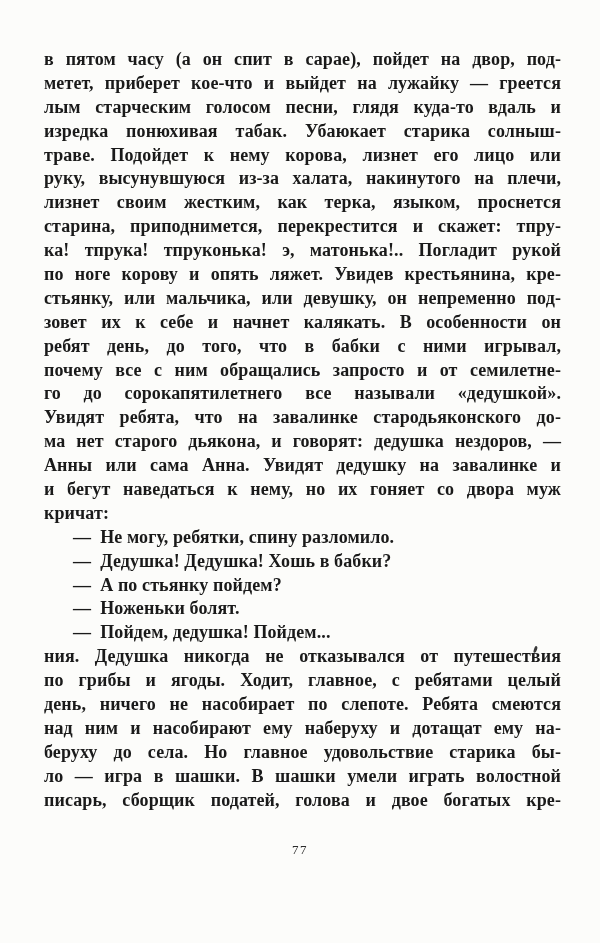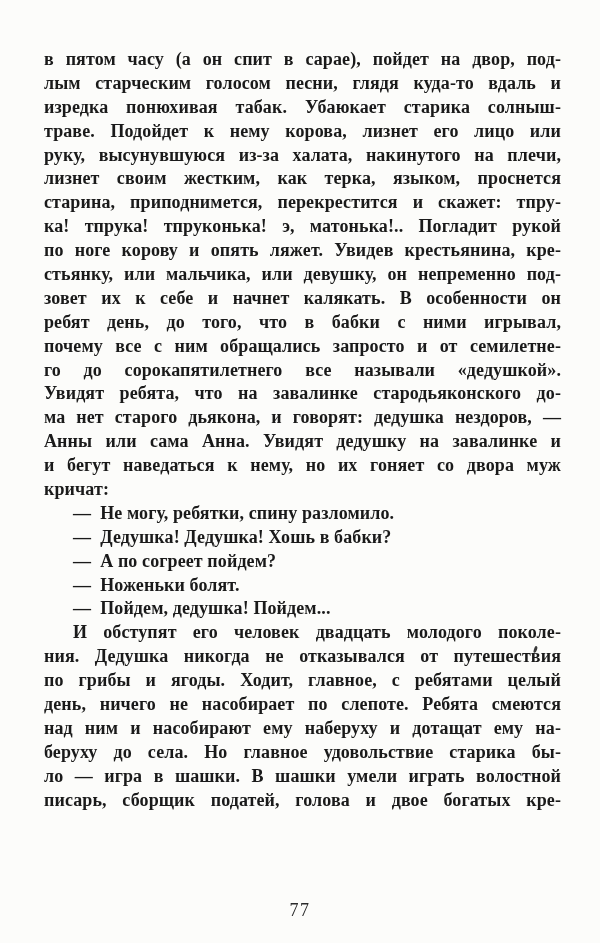--- a/index.html
+++ b/index.html
@@ -37,23 +37,23 @@
     text-align: justify;
     text-align-last: justify;
   }
   .line.ind {
     text-indent: 29px;
   }
   .page-number {
     position: absolute;
     left: 0;
     right: 0;
-    top: 900px;
+    top: 842px;
     text-align: center;
-    font-size: 18px;
+    font-size: 13px;
     font-weight: 400;
     color: #2a2a2a;
     letter-spacing: 1.5px;
   }
   .speck {
     position: absolute;
     left: 534px;
     top: 646px;
     width: 3px;
     height: 7px;
@@ -61,44 +61,44 @@
     border-radius: 45% 55% 60% 40%;
     transform: rotate(18deg);
   }
 </style>
 </head>
 <body>
 
 <div class="page">
   <div class="text-block" id="text-block">
       <div class="line j">в пятом часу (а он спит в сарае), пойдет на двор, под-</div>
+      <div class="line j">метет, приберет кое-что и выйдет на лужайку — греется</div>
       <div class="line j">лым старческим голосом песни, глядя куда-то вдаль и</div>
       <div class="line j">изредка понюхивая табак. Убаюкает старика солныш-</div>
       <div class="line j">траве. Подойдет к нему корова, лизнет его лицо или</div>
       <div class="line j">руку, высунувшуюся из-за халата, накинутого на плечи,</div>
       <div class="line j">лизнет своим жестким, как терка, языком, проснется</div>
       <div class="line j">старина, приподнимется, перекрестится и скажет: тпру-</div>
       <div class="line j">ка! тпрука! тпруконька! э, матонька!.. Погладит рукой</div>
       <div class="line j">по ноге корову и опять ляжет. Увидев крестьянина, кре-</div>
       <div class="line j">стьянку, или мальчика, или девушку, он непременно под-</div>
       <div class="line j">зовет их к себе и начнет калякать. В особенности он</div>
       <div class="line j">ребят день, до того, что в бабки с ними игрывал,</div>
       <div class="line j">почему все с ним обращались запросто и от семилетне-</div>
       <div class="line j">го до сорокапятилетнего все называли «дедушкой».</div>
       <div class="line j">Увидят ребята, что на завалинке стародьяконского до-</div>
       <div class="line j">ма нет старого дьякона, и говорят: дедушка нездоров, —</div>
       <div class="line j">Анны или сама Анна. Увидят дедушку на завалинке и</div>
       <div class="line j">и бегут наведаться к нему, но их гоняет со двора муж</div>
       <div class="line">кричат:</div>
       <div class="line ind">— Не могу, ребятки, спину разломило.</div>
       <div class="line ind">— Дедушка! Дедушка! Хошь в бабки?</div>
-      <div class="line ind">— А по согреет пойдем?</div>
+      <div class="line ind">— А по стьянку пойдем?</div>
       <div class="line ind">— Ноженьки болят.</div>
       <div class="line ind">— Пойдем, дедушка! Пойдем...</div>
-      <div class="line j ind">И обступят его человек двадцать молодого поколе-</div>
       <div class="line j">ния. Дедушка никогда не отказывался от путешествия</div>
       <div class="line j">по грибы и ягоды. Ходит, главное, с ребятами целый</div>
       <div class="line j">день, ничего не насобирает по слепоте. Ребята смеются</div>
       <div class="line j">над ним и насобирают ему наберуху и дотащат ему на-</div>
       <div class="line j">беруху до села. Но главное удовольствие старика бы-</div>
       <div class="line j">ло — игра в шашки. В шашки умели играть волостной</div>
       <div class="line j">писарь, сборщик податей, голова и двое богатых кре-</div>
     </div>
   <div class="speck"></div>
   <div class="page-number">77</div>

